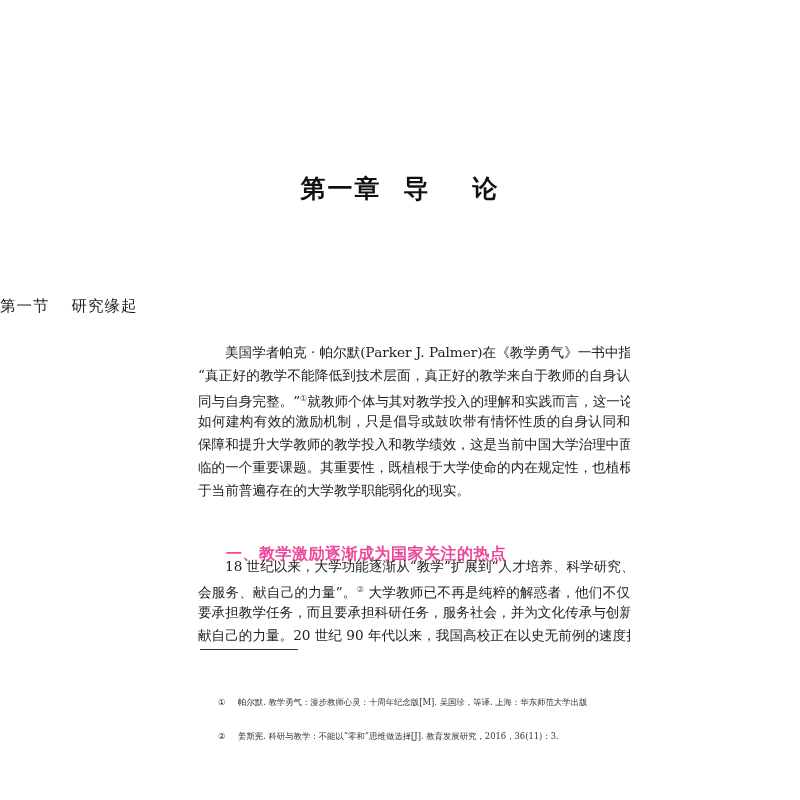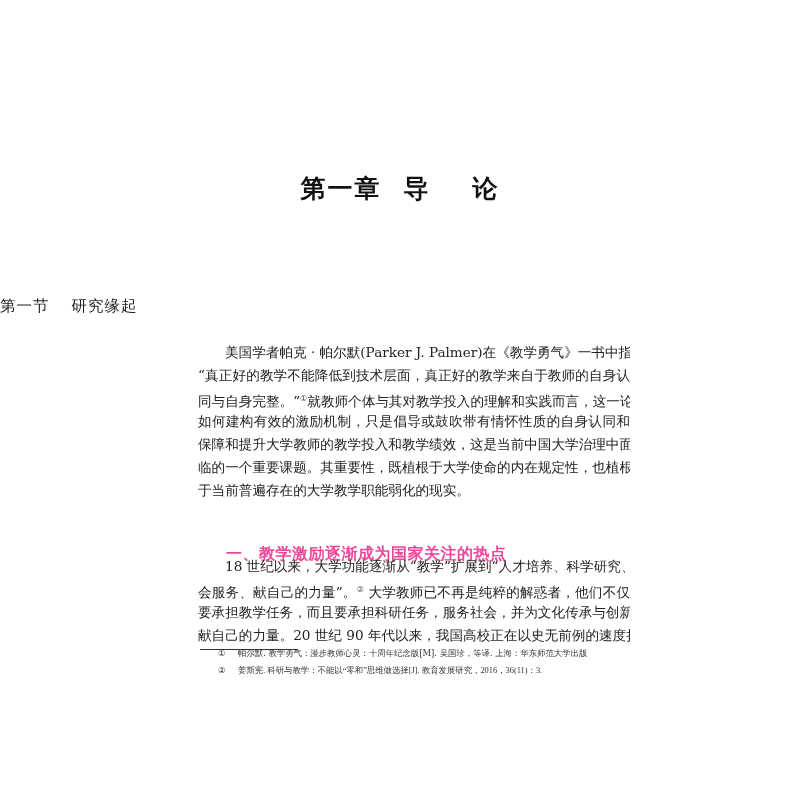--- a/index.html
+++ b/index.html
@@ -16,25 +16,25 @@
   .body-block { position: absolute; left: 198px; width: 432px; }
   .line { height: 23px; line-height: 23px; font-size: 13.6px; white-space: nowrap;
           text-align: justify; text-align-last: justify; color: #222; overflow: hidden; }
   .line.last { text-align-last: left; }
   .line.indent { padding-left: 27px; }
   .para1 { top: 341px; }
   .subhead { position: absolute; left: 226px; top: 528px; font-size: 16px; font-weight: bold;
              font-family: "DejaVu Sans", "Liberation Sans", sans-serif; color: #ec4899; letter-spacing: 0.5px; margin-top: 16px; }
   .para2 { top: 555px; }
   .fn-rule { position: absolute; left: 200px; top: 649px; width: 98px; height: 0; border-top: 1px solid #333; }
-  .footnotes { position: absolute; left: 198px; top: 646px; width: 432px; }
+  .footnotes { position: absolute; left: 198px; top: 695px; width: 432px; }
   .fn-line { font-size: 8.4px; line-height: 14px; height: 14px; white-space: nowrap; color: #333; overflow: hidden; }
   .fn-line.first { padding-left: 20px; }
   .fn-mark { display: inline-block; width: 20px; }
-  .fn2 { margin-top: 4px; font-family: Liberation Serif, serif; }
+  .fn2 { margin-top: 20px; }
   sup.note { font-size: 8px; vertical-align: 5px; color: #444; }
 </style>
 </head>
 <body>
 
 <div class="page">
 
   <div class="chapter-title">
     <span>第一章</span><span class="gap1"></span><span>导</span><span class="gap2"></span><span>论</span>
   </div>

